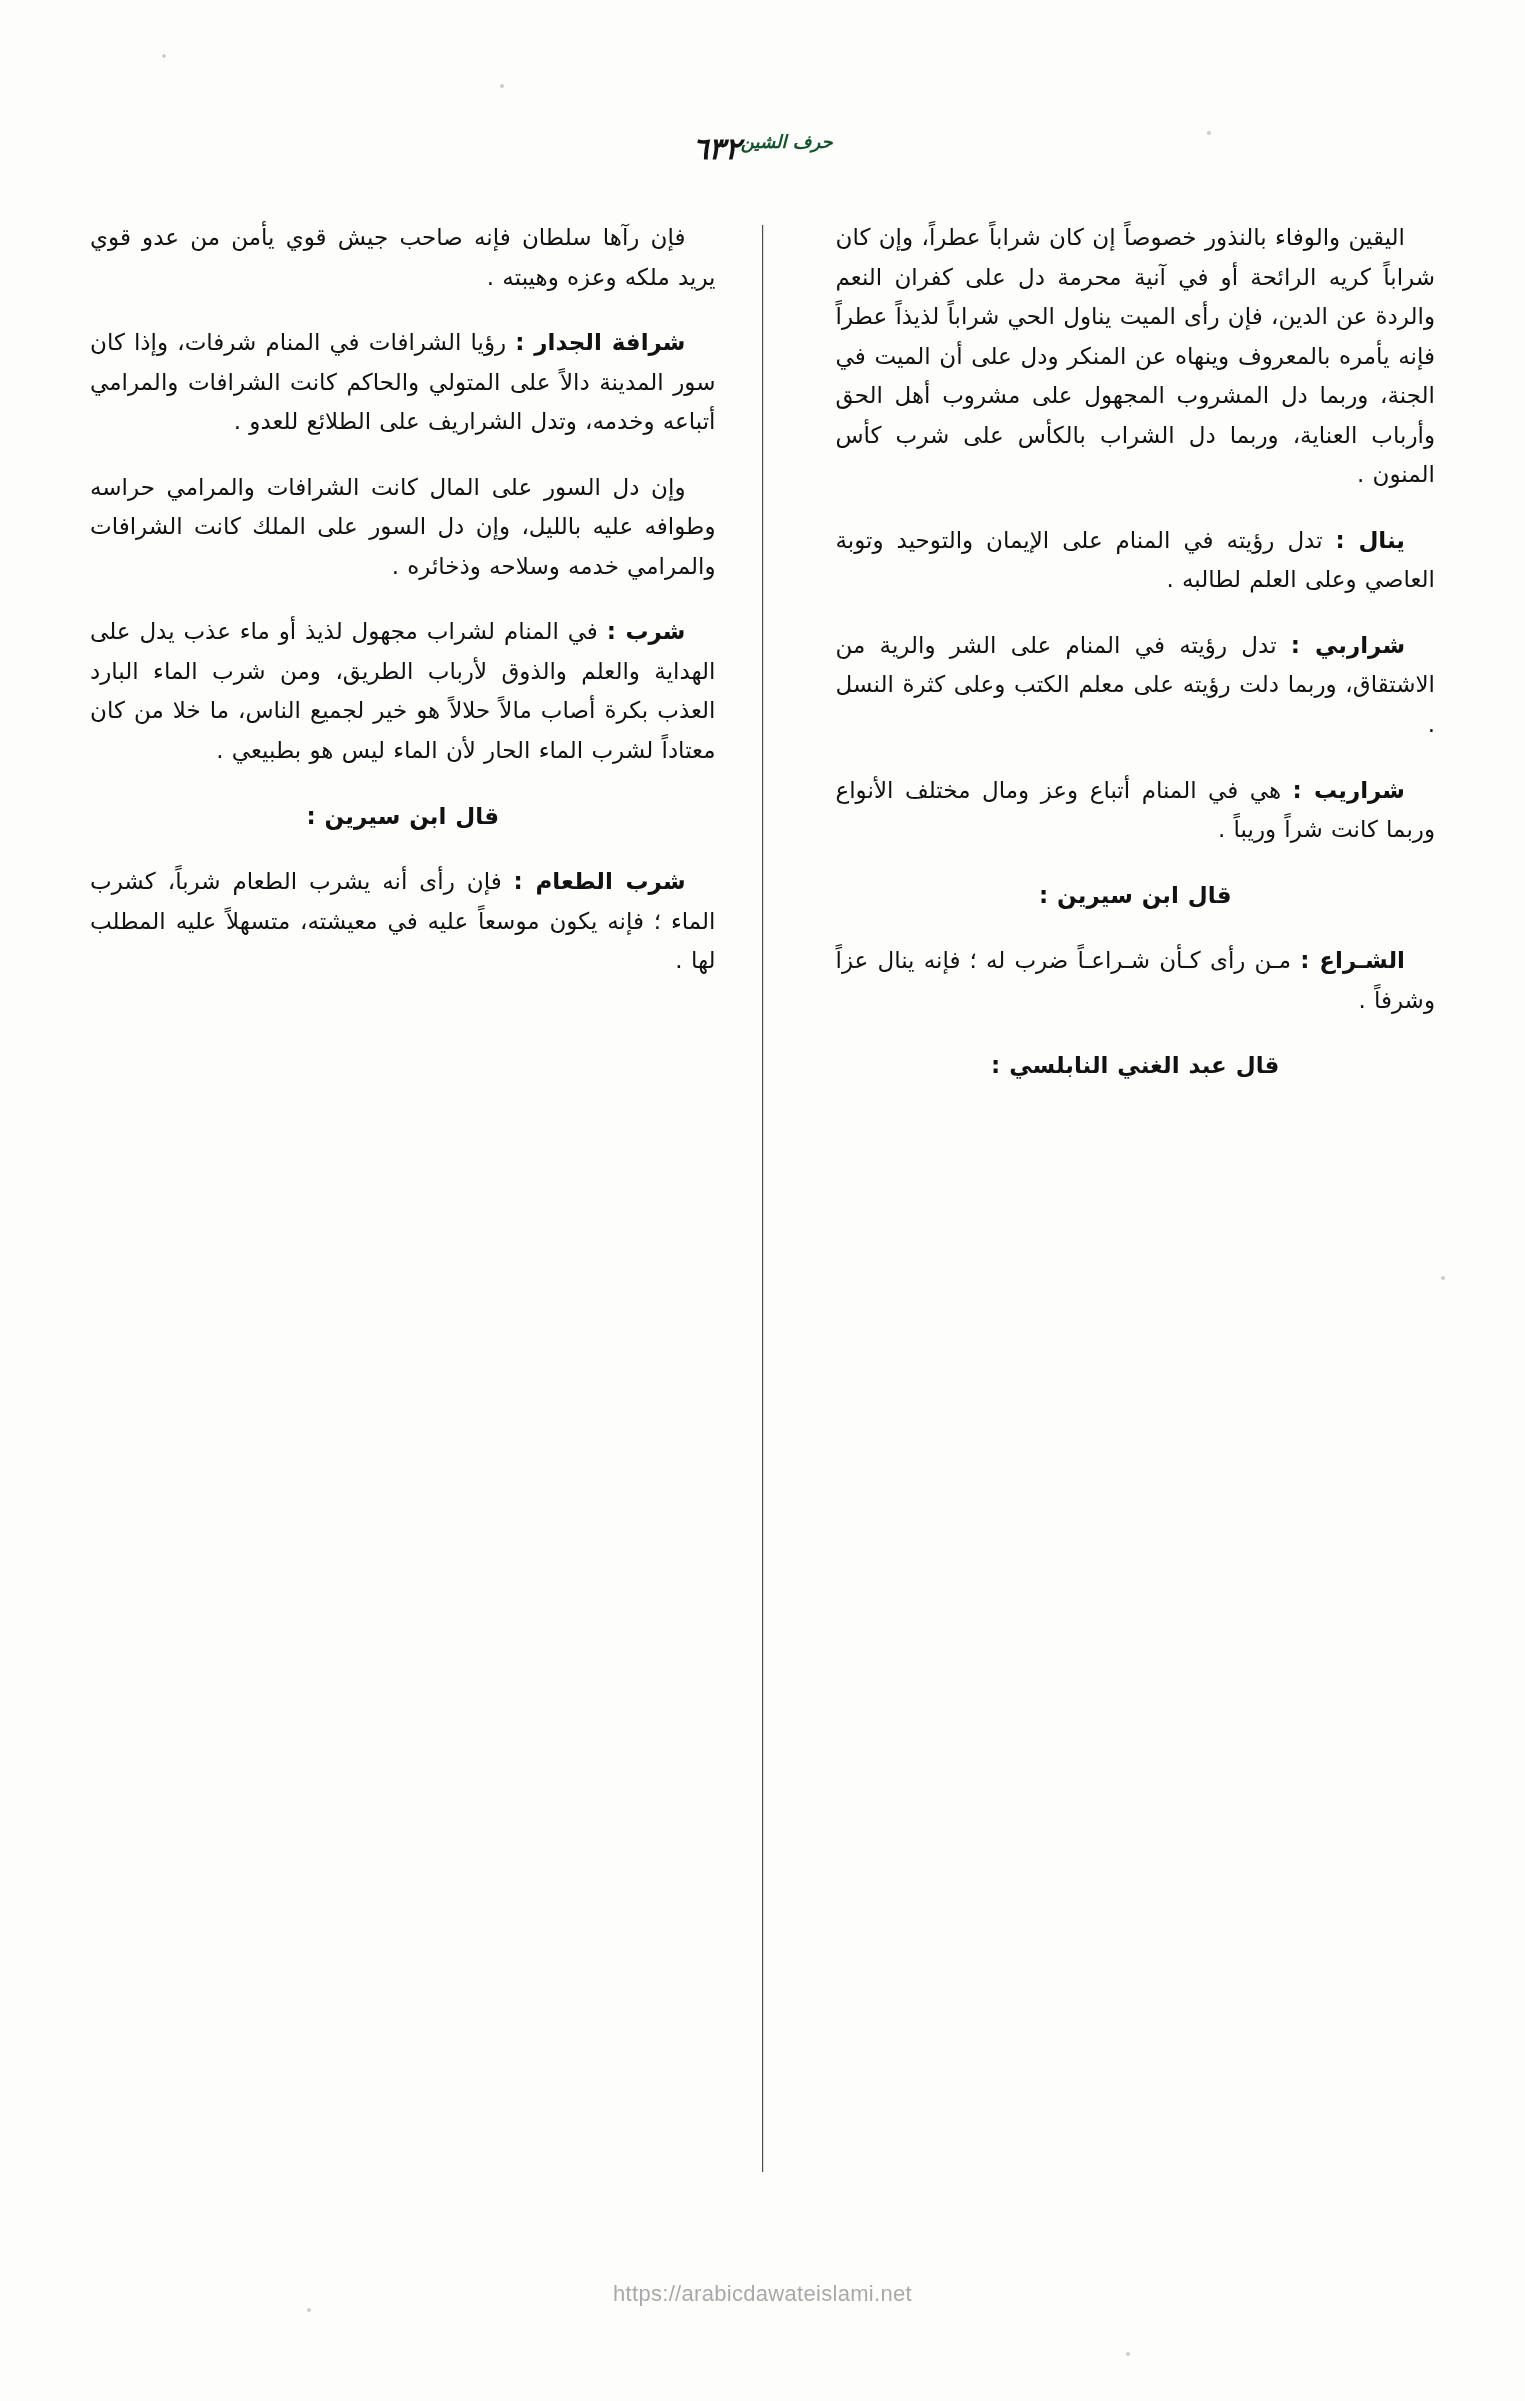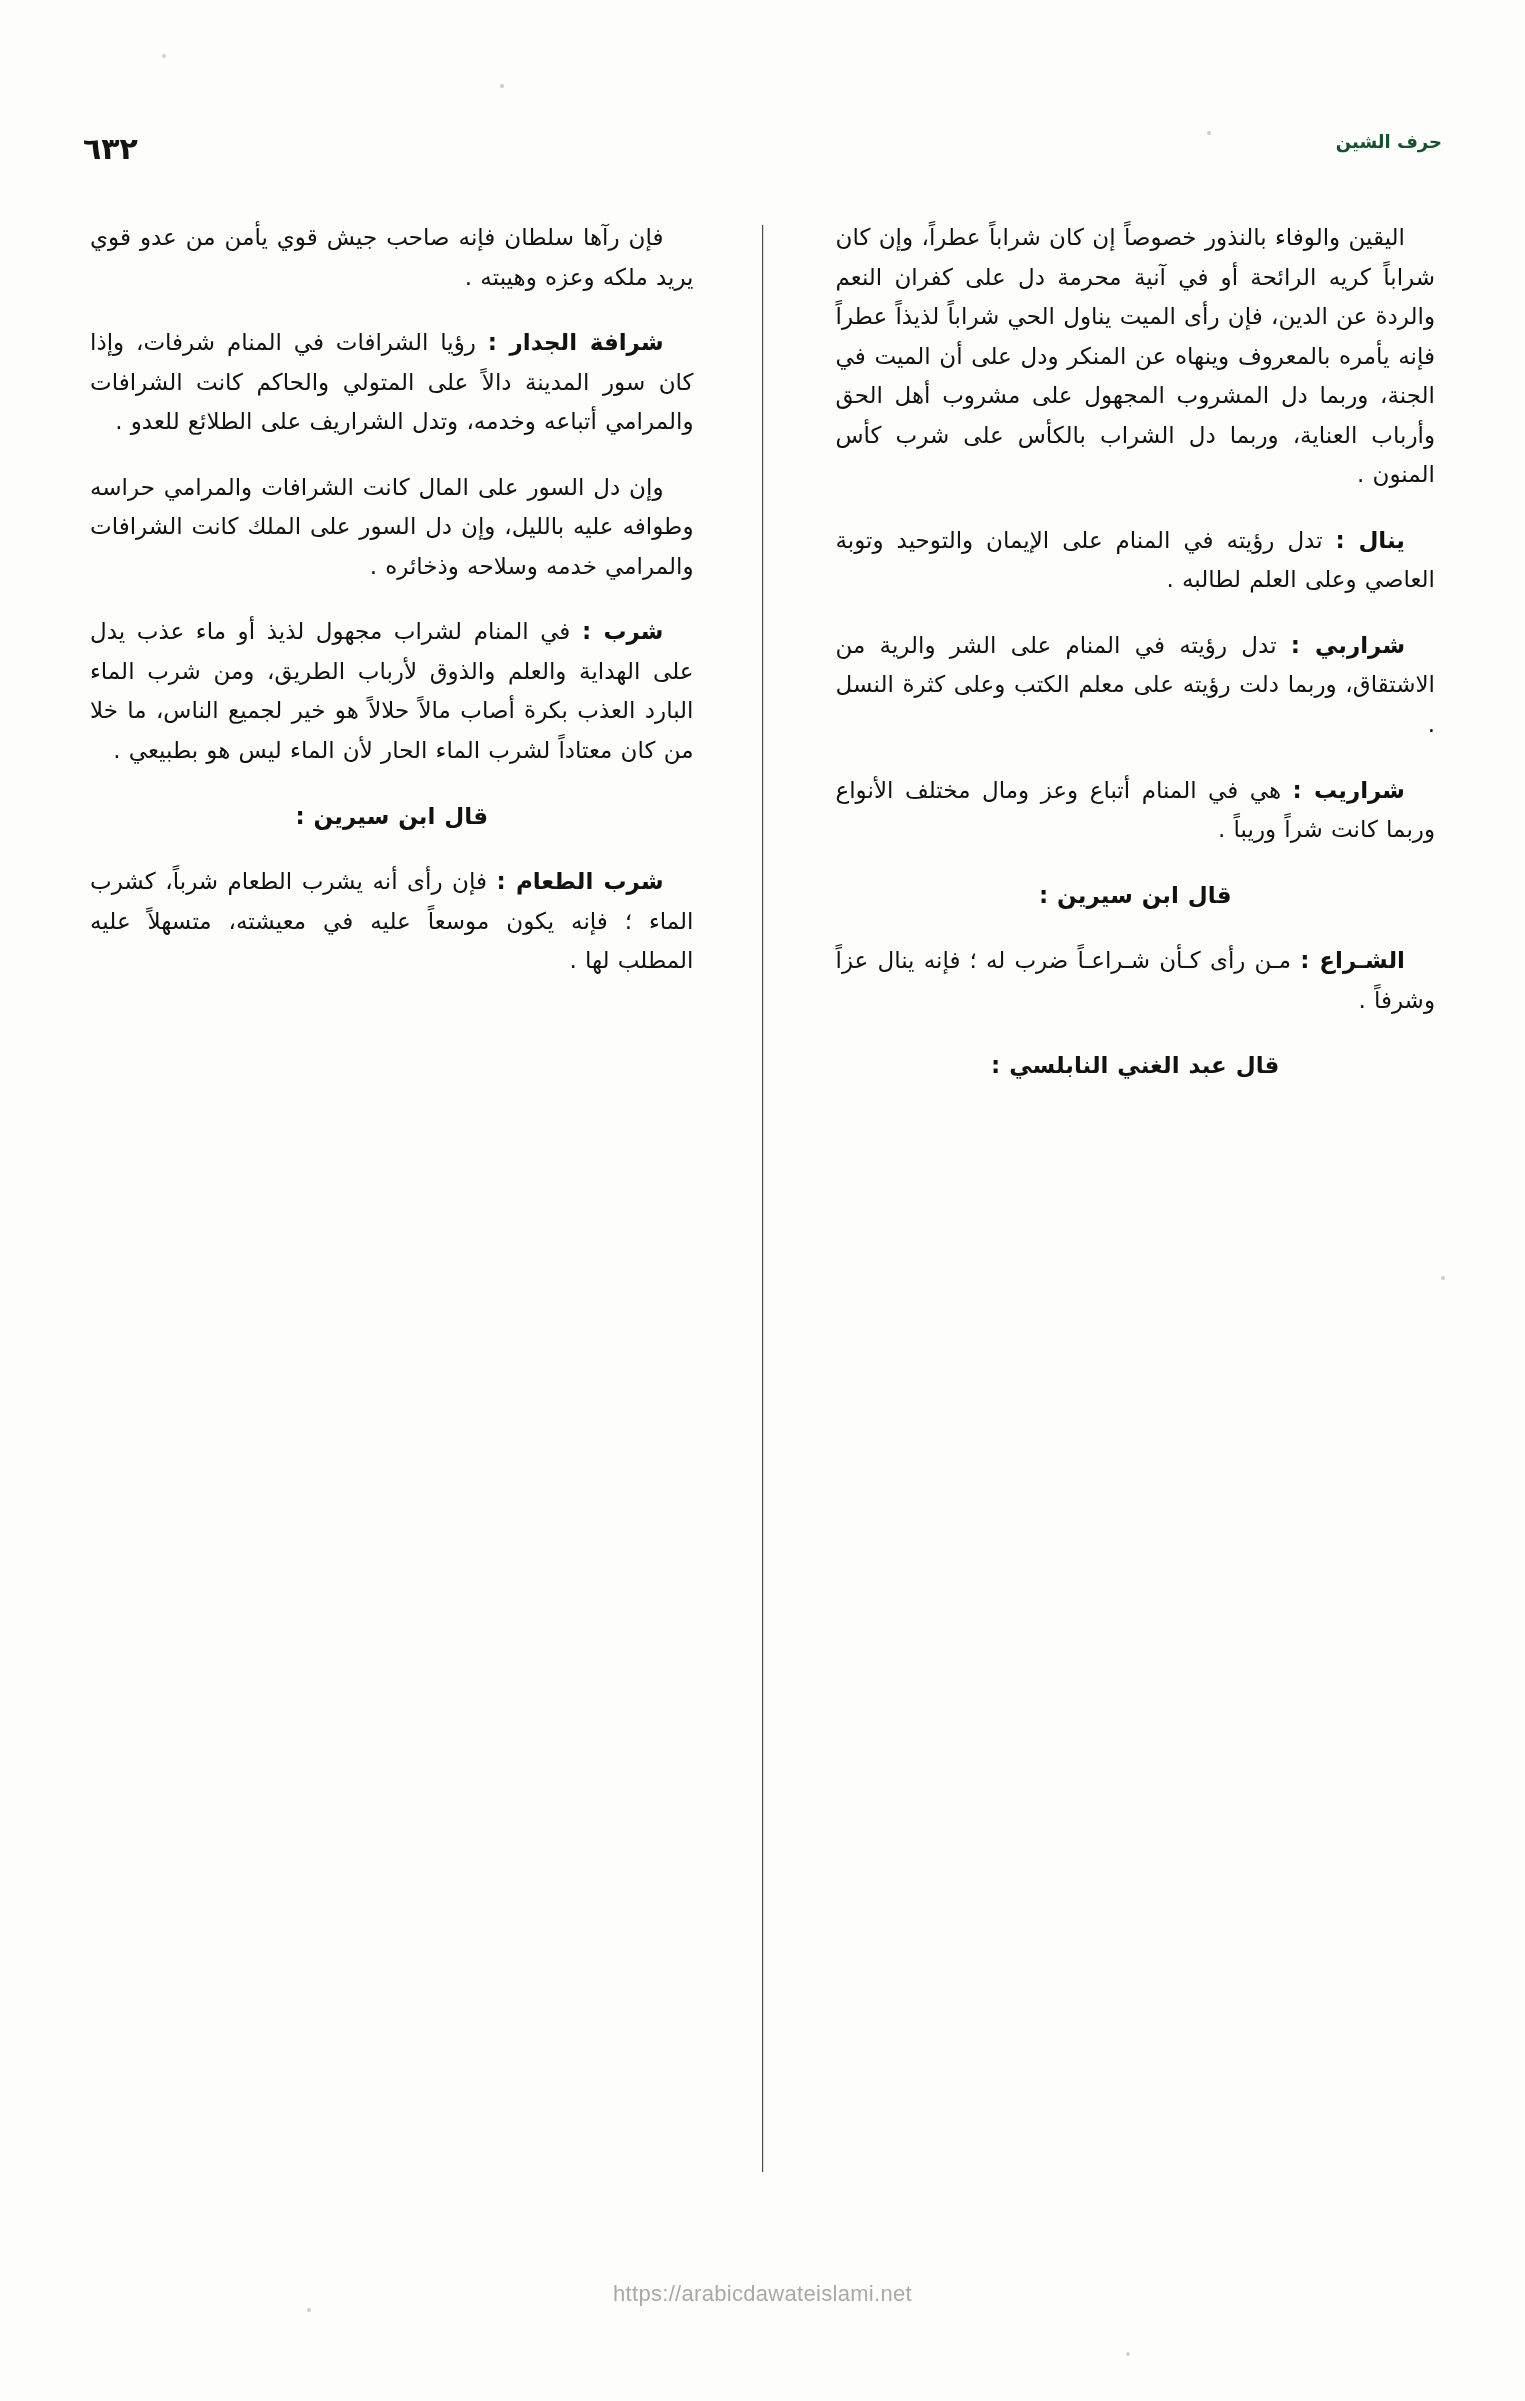--- a/index.html
+++ b/index.html
@@ -18,22 +18,23 @@
 
   
   .header {
     position: absolute;
     top: 131px;
     right: 83px;
     left: 83px;
     height: 52px;
     display: flex;
     flex-direction: row-reverse;
-    justify-content: space-between;
+    justify-content: center;
     align-items: flex-start;
+    font-style: italic;
   }
   .header-chapter {
     font-size: 18px;
     font-weight: bold;
     color: #14532d;
     letter-spacing: 0px;
   }
   .header-page-number {
     font-size: 30px;
     font-weight: bold;
@@ -55,21 +56,21 @@
   .col {
     width: 50%;
     box-sizing: border-box;
     position: relative;
   }
   .col-right {
     padding-right: 7px;
     padding-left: 73px;
   }
   .col-left {
-    padding-right: 69px;
+    padding-right: 47px;
     padding-left: 7px;
   }
   .divider {
     position: absolute;
     top: 225px;
     bottom: 229px;
     left: 50%;
     width: 1.7px;
     background: #2b2b2b;
     transform: translateX(-50%);

